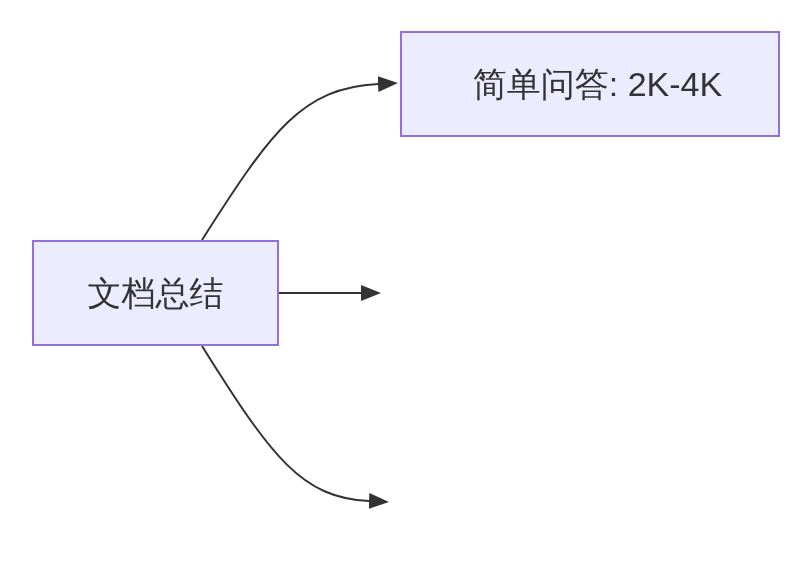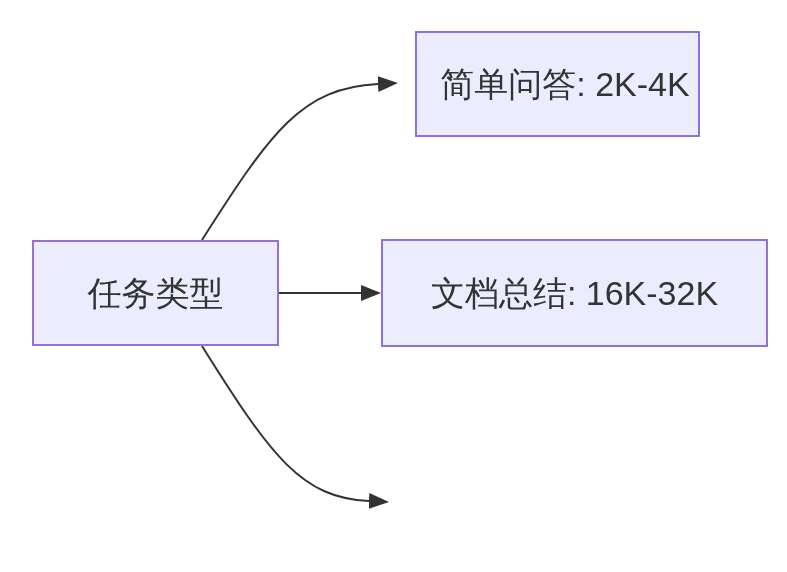--- a/index.html
+++ b/index.html
@@ -28,46 +28,43 @@
     border: 2px solid #9370DB;
     display: flex;
     align-items: center;
     justify-content: center;
     color: #333333;
     font-size: 34px;
     line-height: 1.2;
     white-space: nowrap;
   }
   .node-root { left: 32px;  top: 240px; width: 247px; height: 106px; }
-  .node-b1   { left: 415px; top: 31px;  width: 285px; height: 106px; padding-left: 15px; }
+  .node-b1   { left: 400px; top: 31px;  width: 380px; height: 106px; padding-left: 15px; }
   .node-b2   { left: 381px; top: 239px; width: 387px; height: 108px; }
   .node-b3   { left: 389px; top: 448px; width: 374px; height: 107px; }
 </style>
 </head>
 <body>
 
 <div class="canvas">
 
   <svg class="edges" width="787" height="572" viewBox="0 0 787 572" xmlns="http://www.w3.org/2000/svg">
     <defs>
       <marker id="arrowhead" viewBox="0 0 20 16" refX="0" refY="8" markerWidth="20" markerHeight="16" markerUnits="userSpaceOnUse" orient="auto">
         <path d="M0,0 L20,8 L0,16 Z" fill="#333333"></path>
       </marker>
     </defs>
     <path d="M202,240 C272,130 302,88 378,84" fill="none" stroke-width="2" marker-end="url(#arrowhead)" stroke="#333333"></path>
     <path d="M279,293 L361,293" fill="none" stroke-width="2" marker-end="url(#arrowhead)" stroke="#333333"></path>
     <path d="M202,346 C272,458 302,498 369,501" fill="none" stroke-width="2" marker-end="url(#arrowhead)" stroke="#333333"></path>
   </svg>
 
   <div class="node node-root">
-    <span>任务类型</span>
+    <span>文档总结</span>
   </div>
 
   <div class="node node-b1">
     <span>简单问答: 2K-4K</span>
   </div>
 
-  <div class="node node-b2">
-    <span>文档总结: 16K-32K</span>
-  </div>
 
 
 </div>
 
 </body></html>

